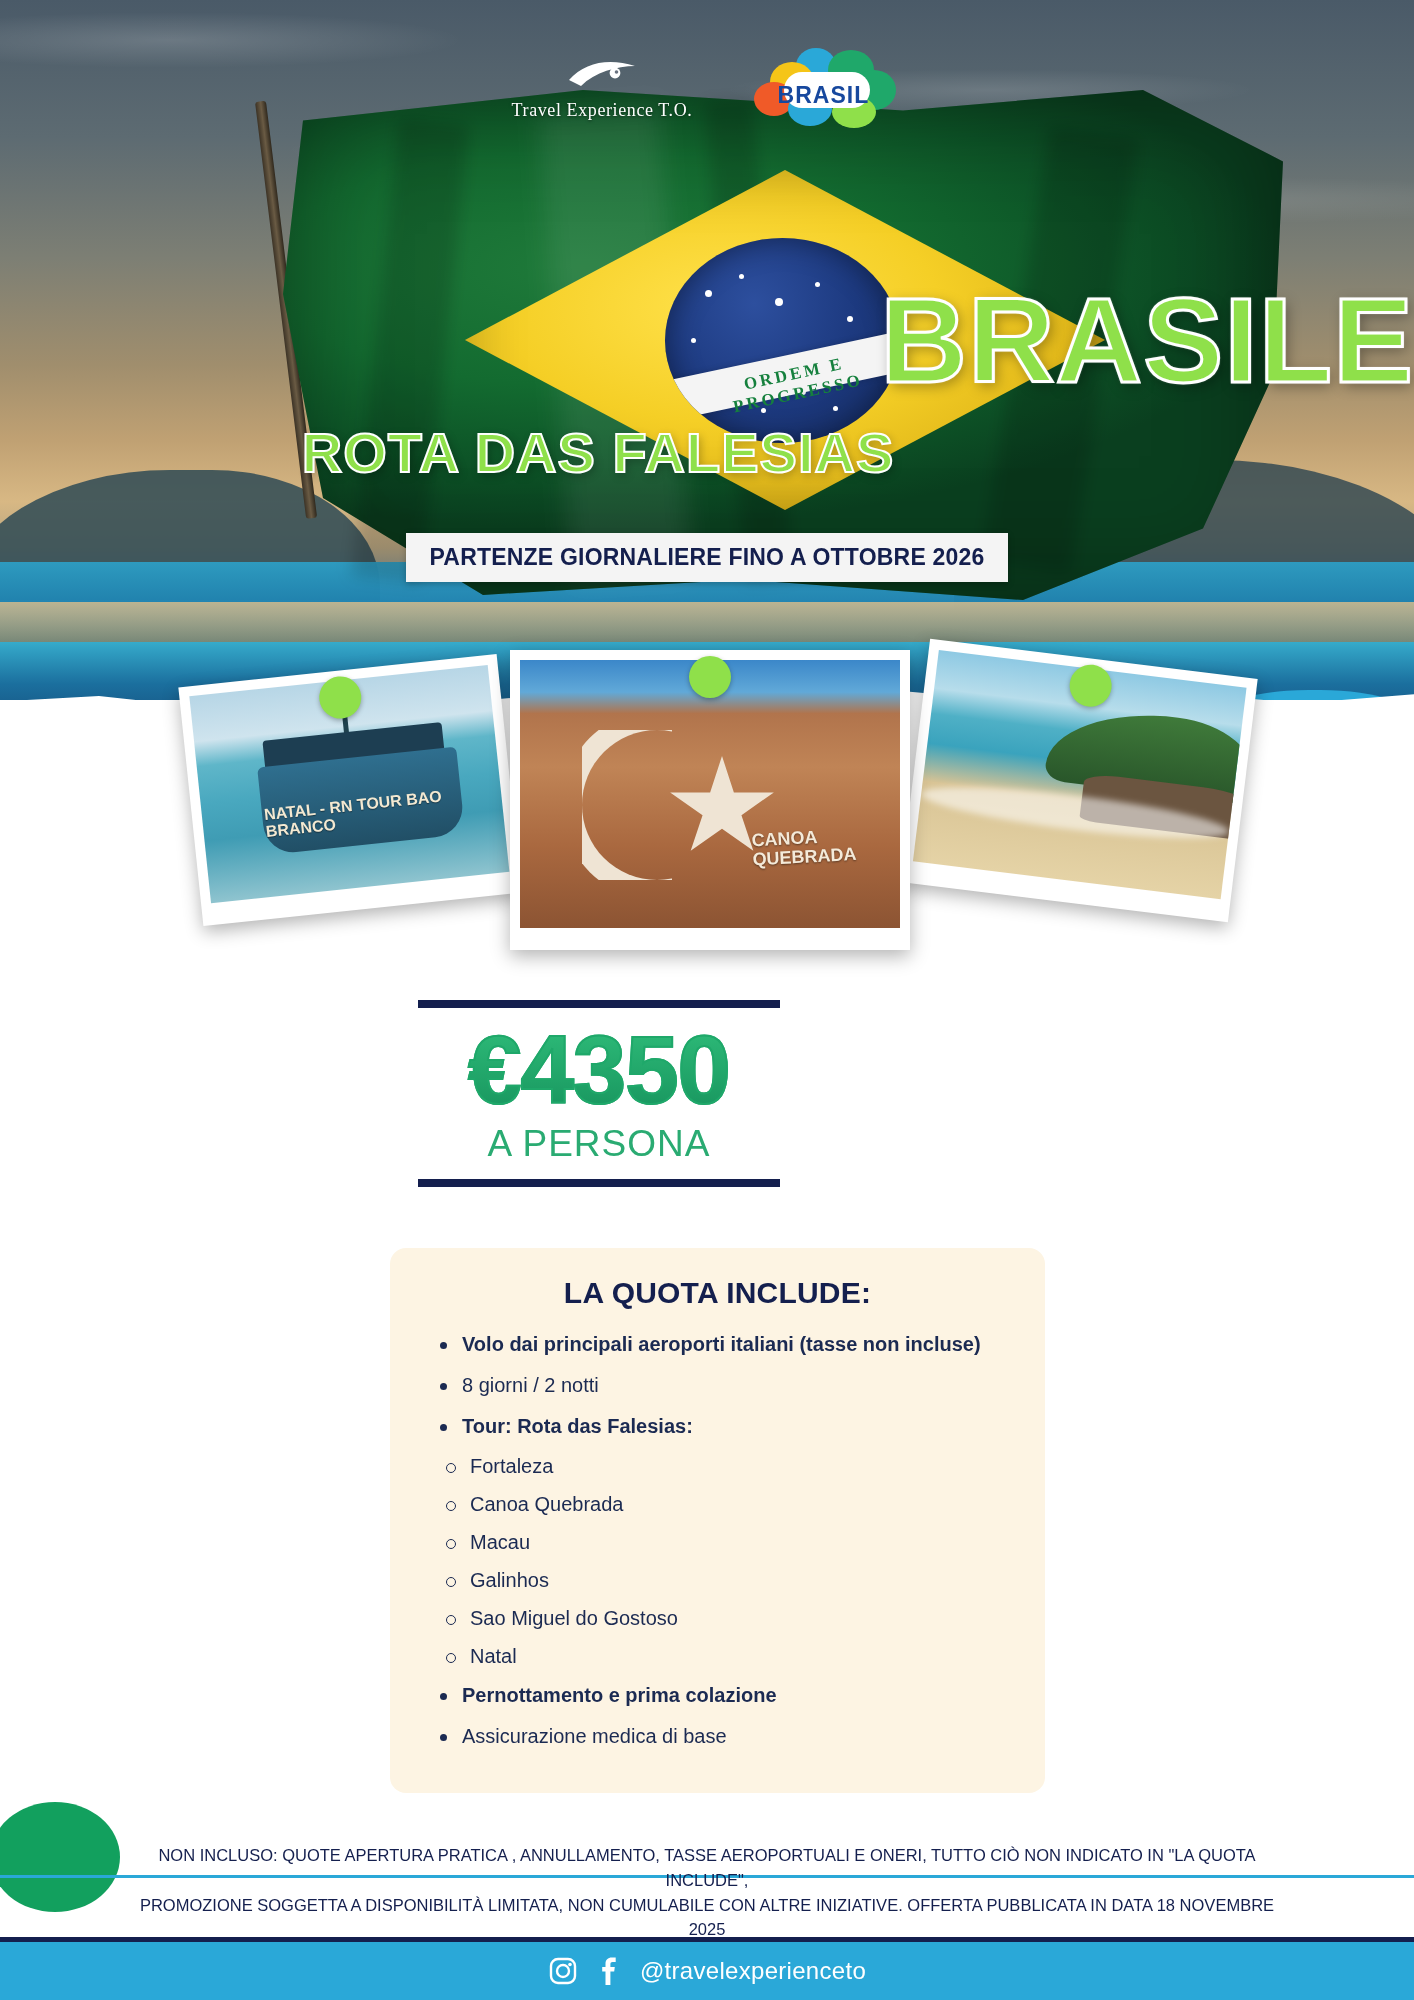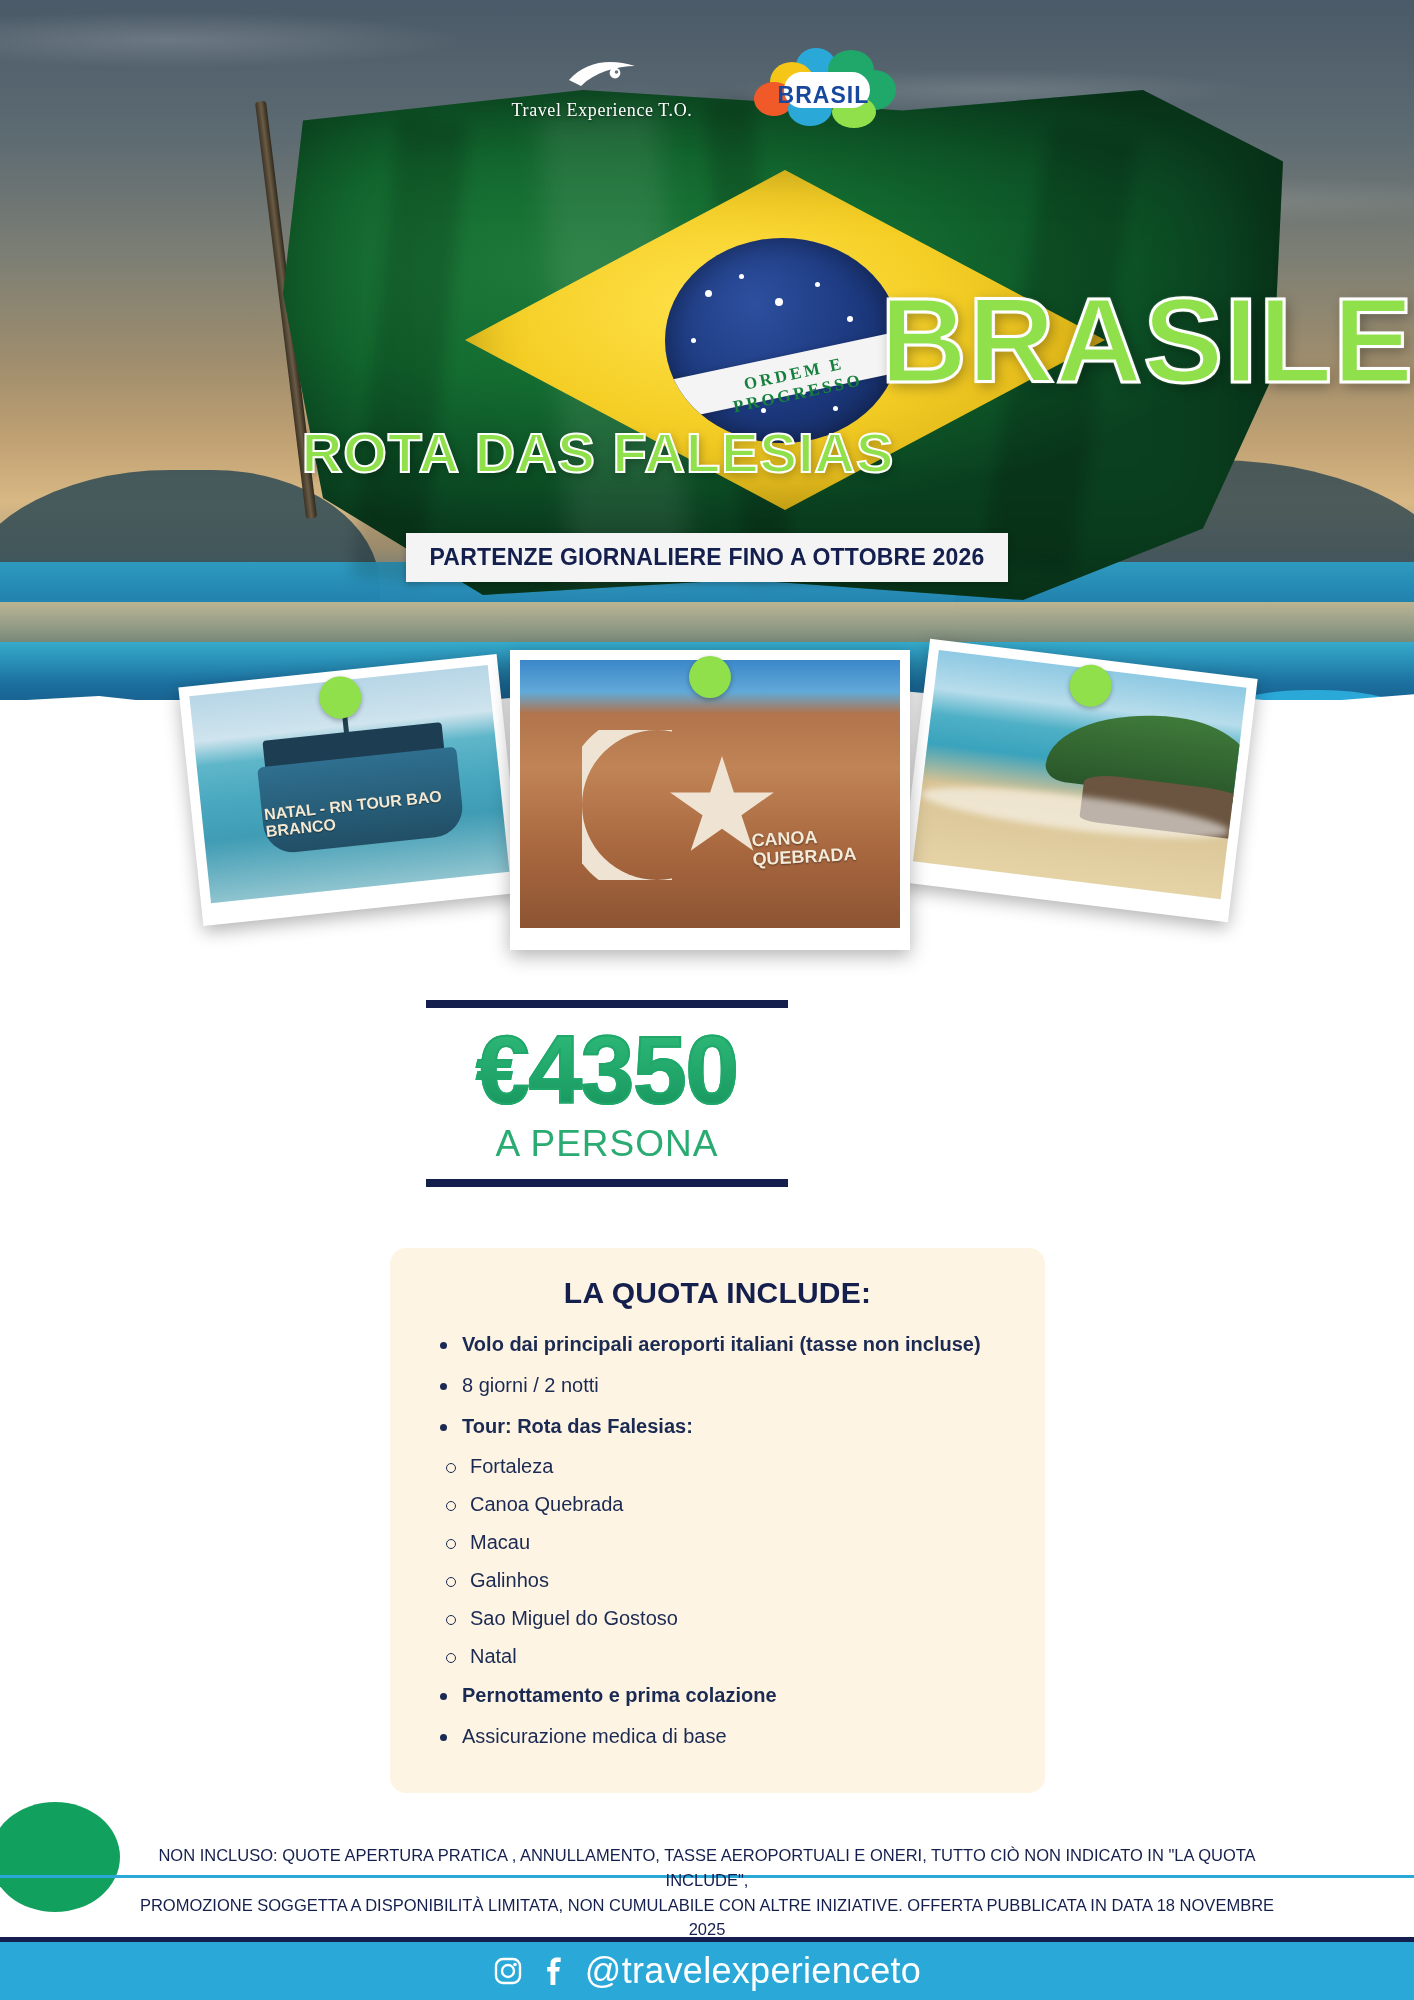--- a/index.html
+++ b/index.html
@@ -298,21 +298,21 @@
     background:#6b5540; border-radius: 20% 30% 10% 10%;
   }
   .cr-foam {
     position:absolute; left:0; top:128px; width:100%; height:34px;
     background: rgba(255,255,255,.55); filter: blur(3px);
     border-radius:50%;
   }
 
   
   .price-block {
-    position:absolute; left:8px; top:1000px; width:1198px;
+    position:absolute; left:0; top:1000px; width:1198px;
     display:flex; flex-direction:column; align-items:center; z-index:9;
   }
   .price-rule { width:362px; height:8px; background:#141f4e; }
   .price-main {
     font-family:"Liberation Sans", sans-serif;
     font-size:96px; font-weight:700; letter-spacing:-1px;
     color:#1fa86a;
     -webkit-text-stroke:2px #1fa86a;
     margin:12px 0 0 0;
     line-height:1.05;
@@ -371,21 +371,21 @@
     color:#141f4e; font-size:16.5px; line-height:1.5; z-index:6;
     padding:0 120px;
   }
   .footer-bar {
     position:absolute; left:0; bottom:0; width:1414px; height:58px;
     background:#2aa8d8; z-index:6;
     display:flex; align-items:center; justify-content:center; gap:16px;
   }
   .fi { width:30px; height:30px; }
   .handle {
-    color:#ffffff; font-size:36px; letter-spacing:.3px;
+    color:#ffffff; font-size:24px; letter-spacing:.3px;
     font-family:"Liberation Sans", sans-serif;
   }
   .bar-top-line {
     position:absolute; left:0; bottom:58px; width:1414px; height:5px;
     background:#141f4e; z-index:7;
   }
 </style>
 </head>
 <body>
 

